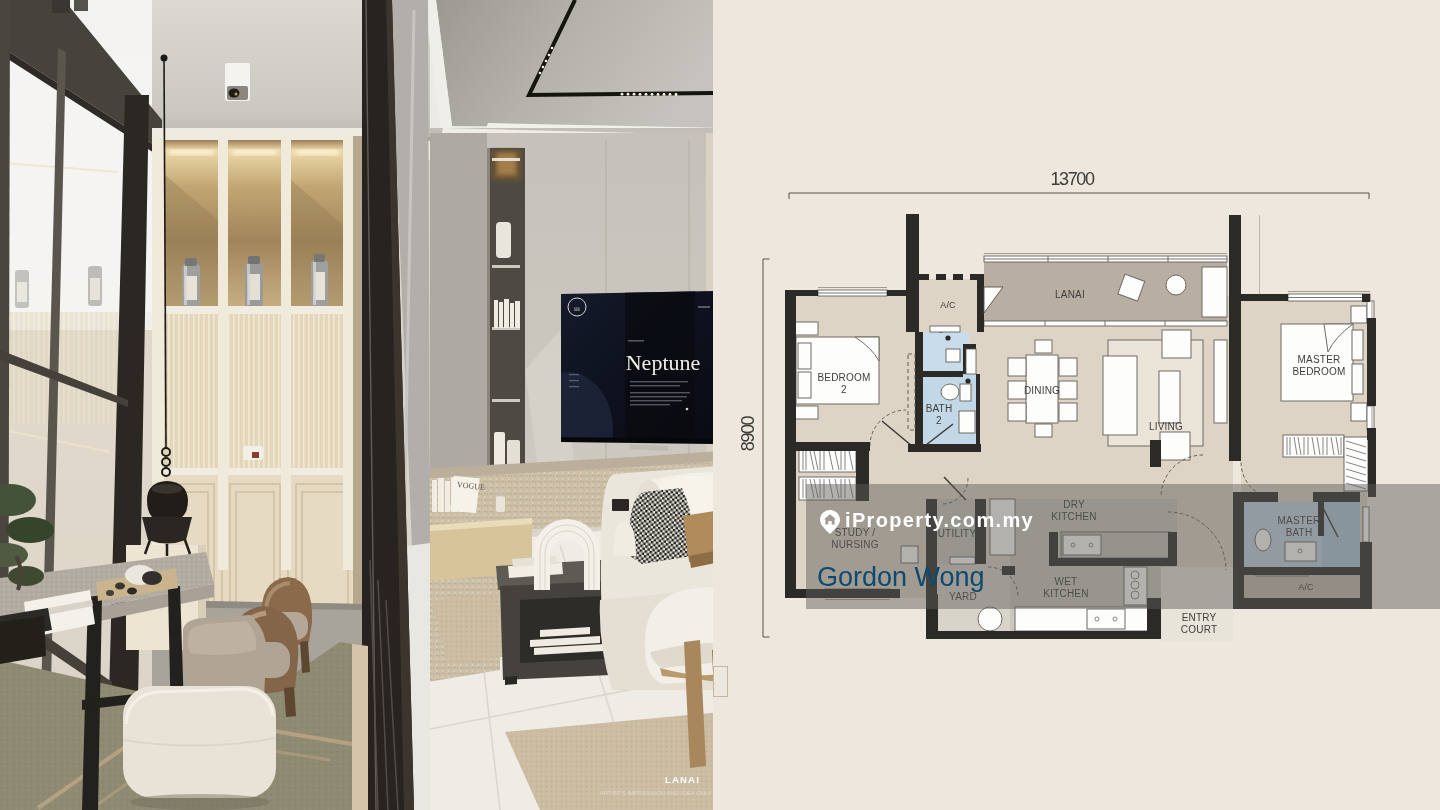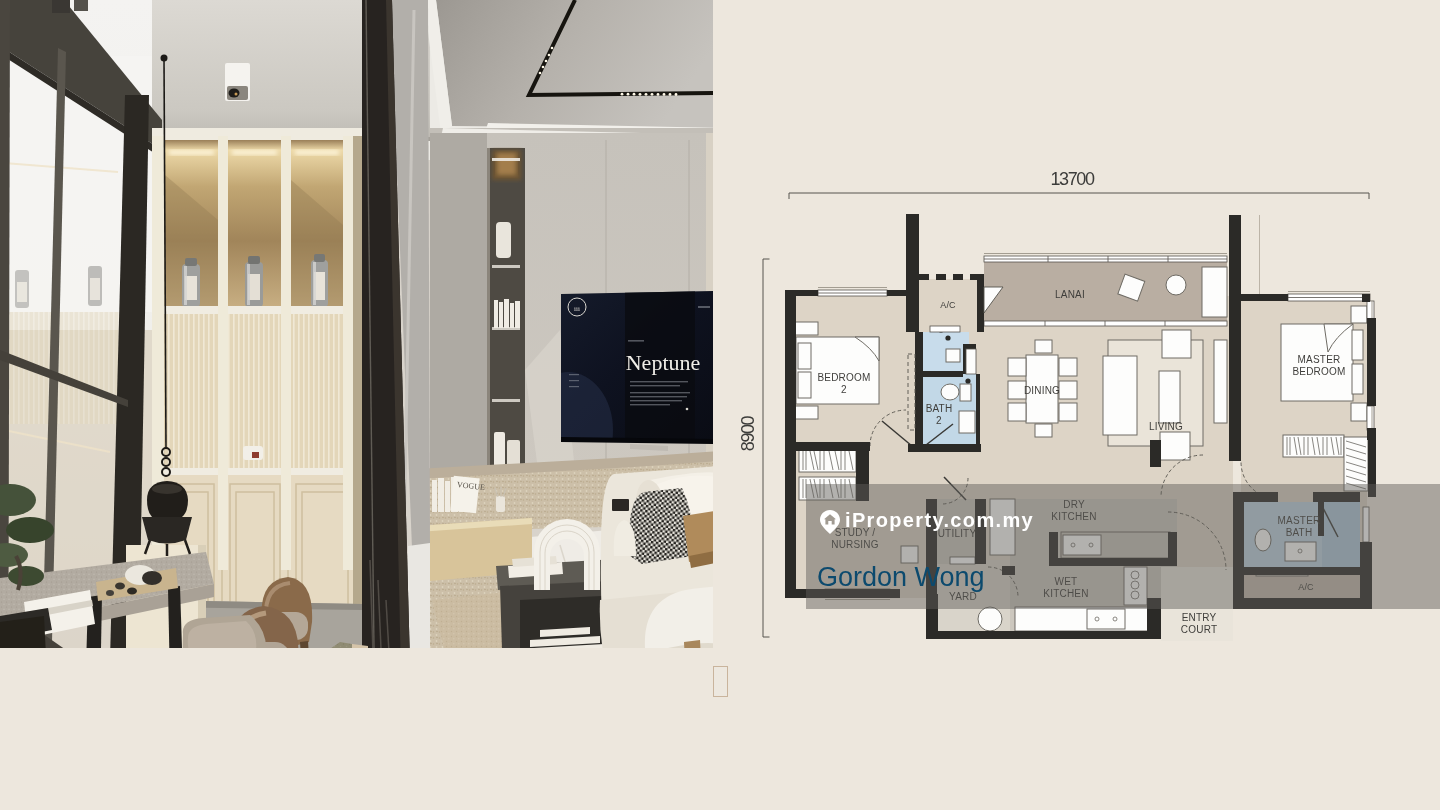--- a/index.html
+++ b/index.html
@@ -1,16 +1,16 @@
 <!DOCTYPE html>
 <html><head>
 <meta charset="utf-8">
 <style>
   html,body{margin:0;padding:0;width:1440px;height:810px;overflow:hidden;background:#EDE7DD;font-family:"Liberation Sans",sans-serif;}
-  #photo{position:absolute;left:0;top:0;width:713px;height:648px;overflow:hidden;}
+  #photo{position:absolute;left:0;top:0;width:713px;height:810px;overflow:hidden;}
   #plan{position:absolute;left:720px;top:0;width:720px;height:810px;}
   #band{position:absolute;left:806px;top:484px;width:634px;height:125px;background:rgba(96,94,90,0.48);}
   #wm1{position:absolute;left:845px;top:509px;color:#fff;font-weight:bold;font-size:20px;letter-spacing:1.35px;}
   #wm2{position:absolute;left:817px;top:562px;color:#0c4a6e;font-weight:normal;font-size:27px;}
   #pin{position:absolute;left:820px;top:510px;}
   #littlebox{position:absolute;left:713px;top:666px;width:13px;height:29px;border:1px solid #C9B49C;background:#EDE8DF;}
 </style>
 </head>
 <body>
 <div id="photo">

